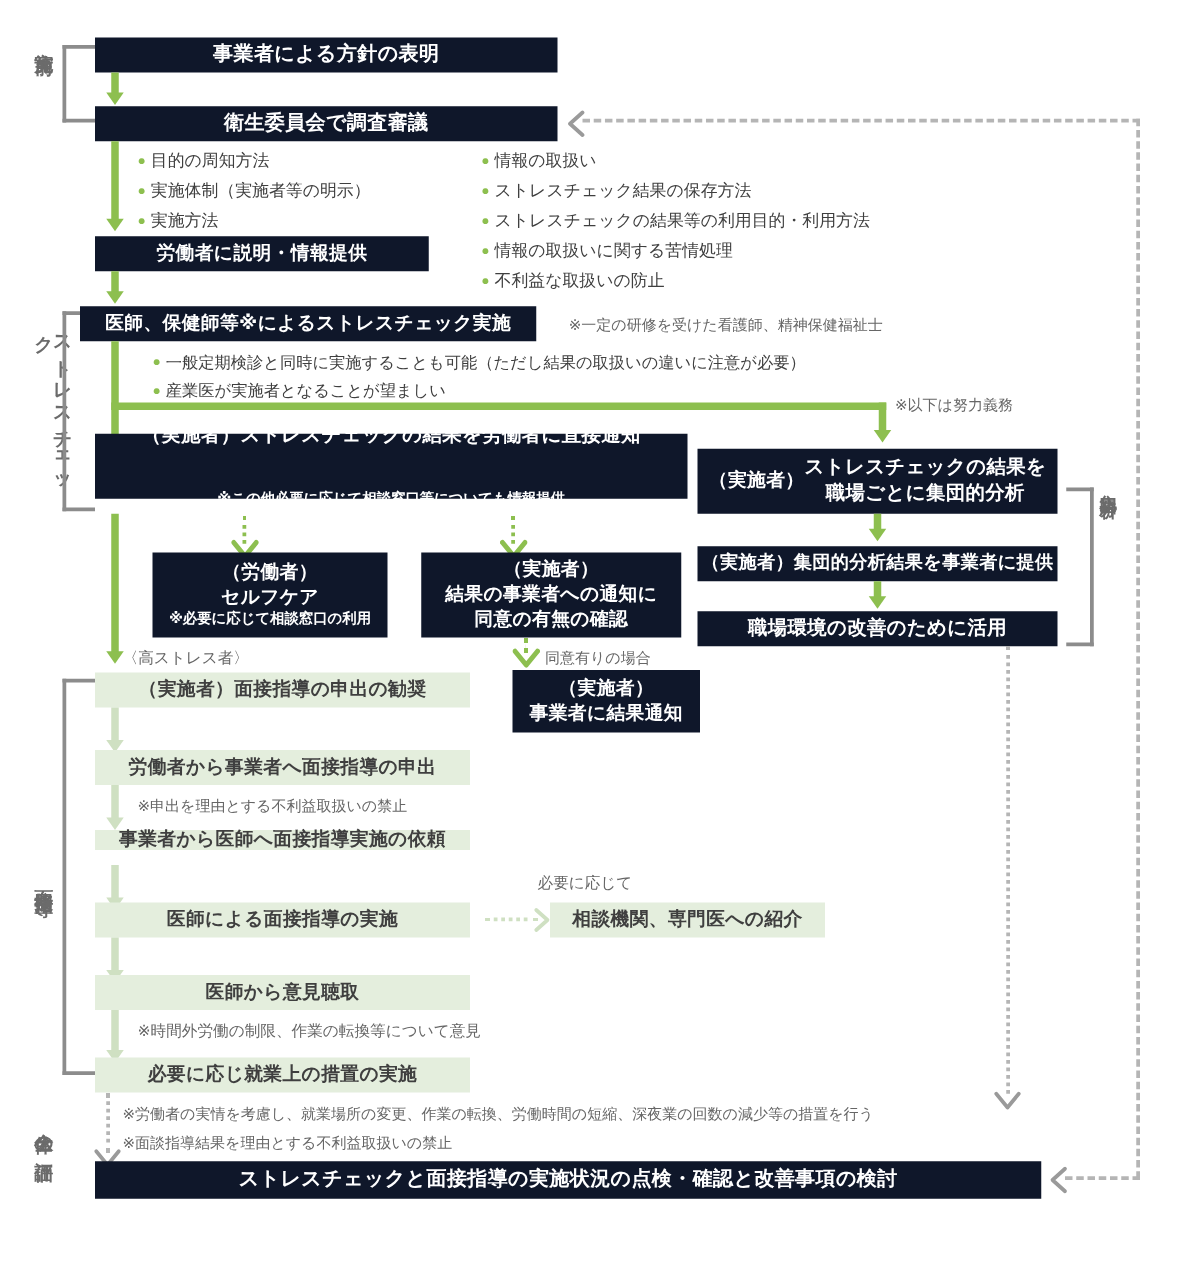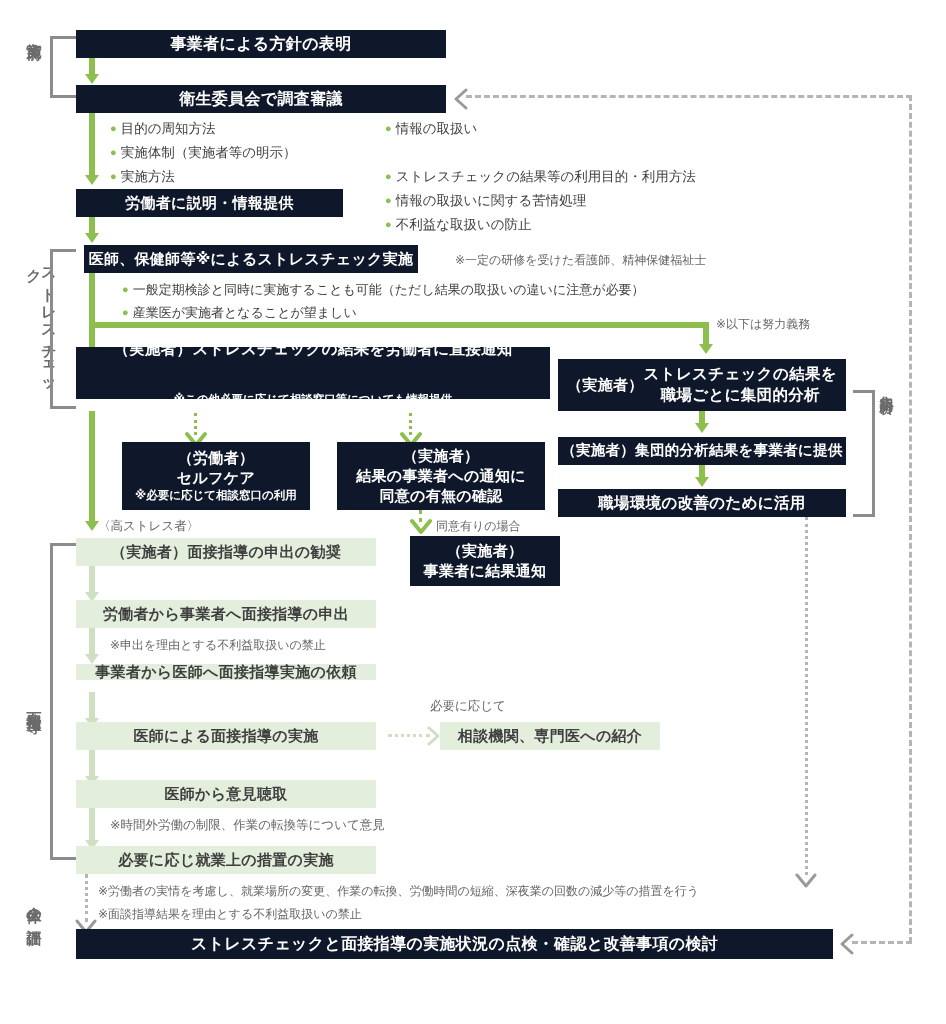--- a/index.html
+++ b/index.html
@@ -117,35 +117,36 @@
 
   <svg class="chev" style="left:452px;top:88px;" width="18" height="22" viewBox="0 0 18 22">
     <polyline points="14,2 4,11 14,20" fill="none" stroke="#9a9a9a" stroke-width="3" stroke-linecap="round" stroke-linejoin="round"></polyline>
   </svg>
 
   <div class="bullet" style="left:110px;top:120px;">目的の周知方法</div>
   <div class="bullet" style="left:110px;top:144px;">実施体制（実施者等の明示）</div>
   <div class="bullet" style="left:110px;top:168px;">実施方法</div>
 
   <div class="bullet" style="left:385px;top:120px;">情報の取扱い</div>
+  <div class="bullet" style="left:385px;top:144px;">ストレスチェック結果の保存方法</div>
   <div class="bullet" style="left:385px;top:168px;">ストレスチェックの結果等の利用目的・利用方法</div>
   <div class="bullet" style="left:385px;top:192px;">情報の取扱いに関する苦情処理</div>
   <div class="bullet" style="left:385px;top:216px;">不利益な取扱いの防止</div>
 
   <div class="vline" style="left:89px;top:113px;width:6px;height:64px;"></div>
   <div class="arrow-d" style="left:85px;top:175px;"></div>
 
   <div class="box dark" style="left:76px;top:189px;width:267px;height:28px;font-size:15px;">
     <span>労働者に説明・情報提供</span>
   </div>
 
   <div class="vline" style="left:89px;top:217px;width:6px;height:18px;"></div>
   <div class="arrow-d" style="left:85px;top:233px;"></div>
 
-  <div class="box dark" style="left:84px;top:245px;width:334px;height:28px;font-size:15px;">
+  <div class="box dark" style="left:64px;top:245px;width:365px;height:28px;font-size:15px;">
     <span>医師、保健師等※によるストレスチェック実施</span>
   </div>
   <div class="txt note" style="left:455px;top:252px;">※一定の研修を受けた看護師、精神保健福祉士</div>
 
   <div class="bullet" style="left:122px;top:281px;font-size:13px;">一般定期検診と同時に実施することも可能（ただし結果の取扱いの違いに注意が必要）</div>
   <div class="bullet" style="left:122px;top:304px;font-size:13px;">産業医が実施者となることが望ましい</div>
 
   <div class="vline" style="left:89px;top:273px;width:6px;height:88px;"></div>
   <div class="hline" style="left:89px;top:322px;width:620px;height:6px;"></div>
   <div class="vline" style="left:703px;top:322px;width:6px;height:24px;"></div>

